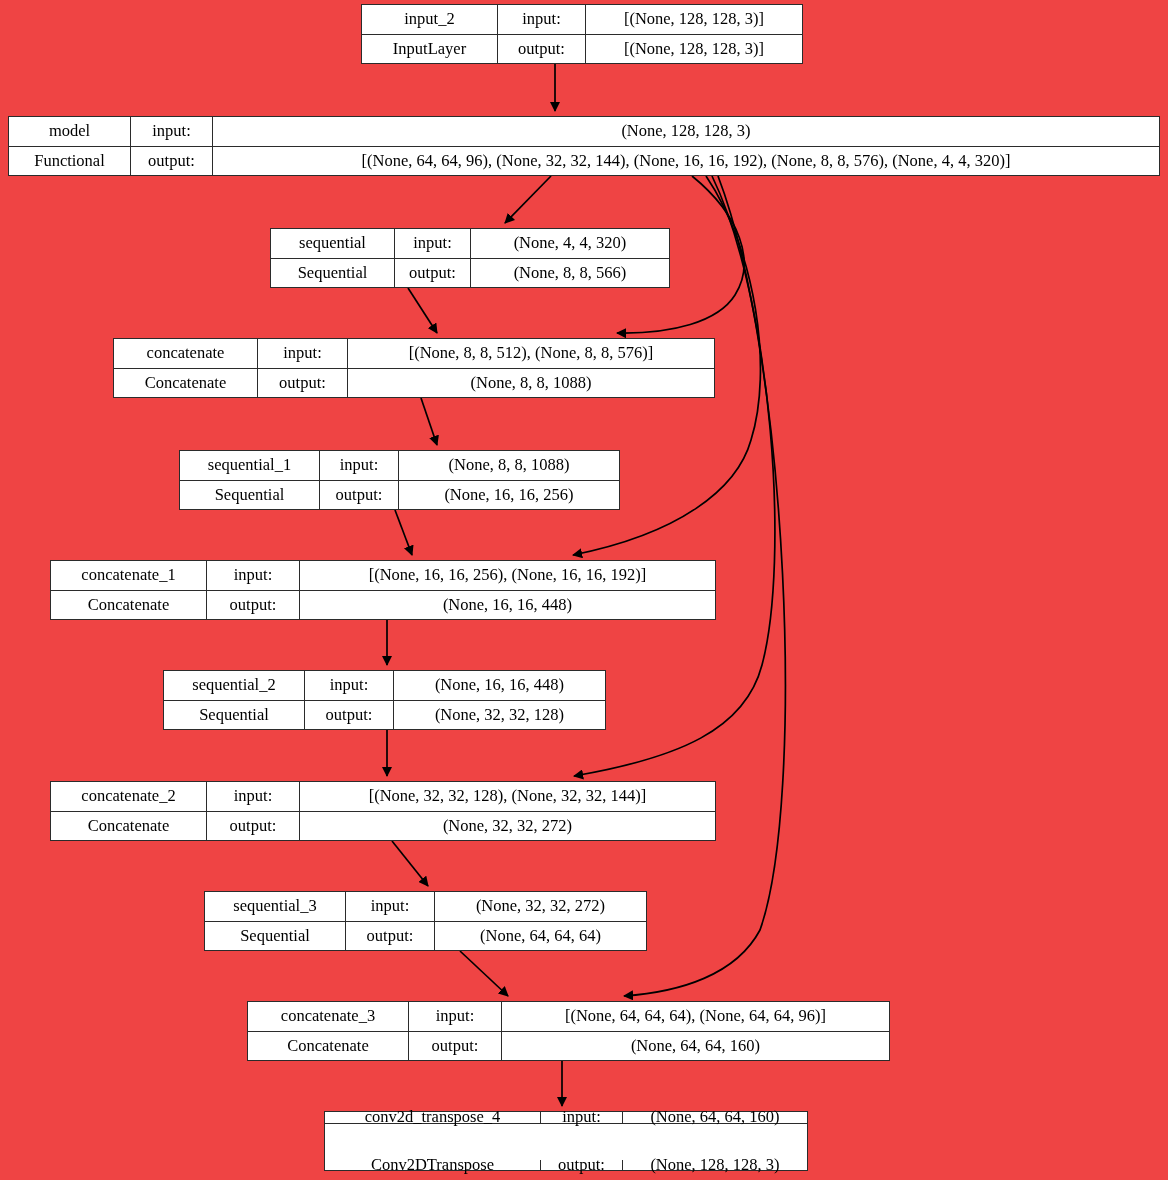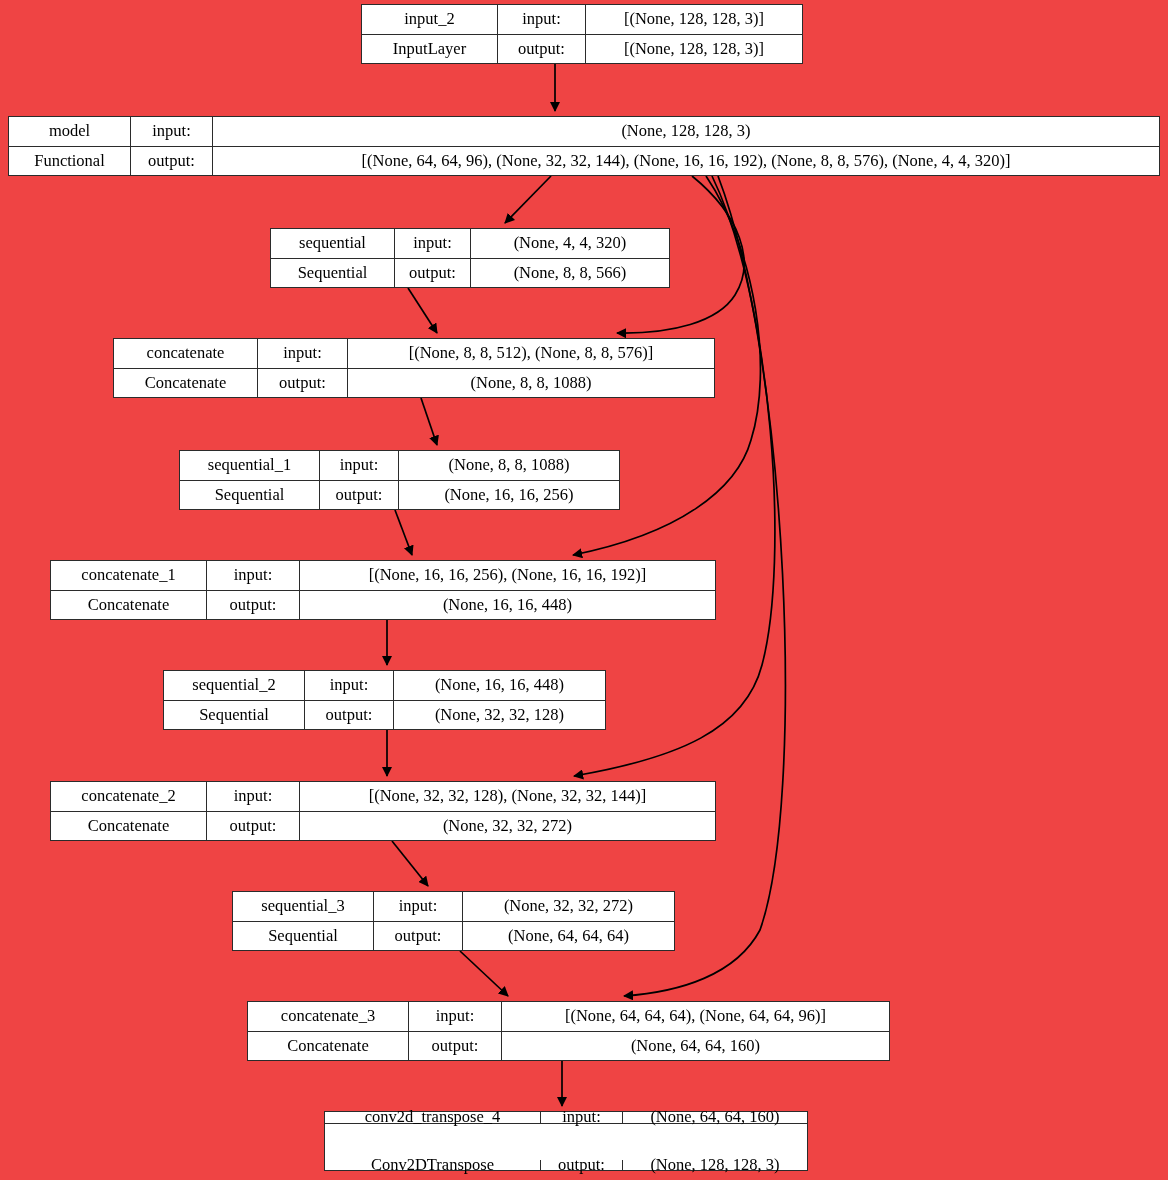--- a/index.html
+++ b/index.html
@@ -195,21 +195,21 @@
       <div class="cell c-label" style="flex: 0 0 93px; width: 93px;">input:</div>
       <div class="cell c-shape">[(None, 32, 32, 128), (None, 32, 32, 144)]</div>
     </div>
     <div class="node-row">
       <div class="cell c-name" style="flex: 0 0 156px; width: 156px;">Concatenate</div>
       <div class="cell c-label" style="flex: 0 0 93px; width: 93px;">output:</div>
       <div class="cell c-shape">(None, 32, 32, 272)</div>
     </div>
   </div>
 
-  <div class="node" style="left: 232px; top: 891px; width: 443px; height: 60px;">
+  <div class="node" style="left: 204px; top: 891px; width: 443px; height: 60px;">
     <div class="node-row top">
       <div class="cell c-name" style="flex: 0 0 141px; width: 141px;">sequential_3</div>
       <div class="cell c-label" style="flex: 0 0 89px; width: 89px;">input:</div>
       <div class="cell c-shape">(None, 32, 32, 272)</div>
     </div>
     <div class="node-row">
       <div class="cell c-name" style="flex: 0 0 141px; width: 141px;">Sequential</div>
       <div class="cell c-label" style="flex: 0 0 89px; width: 89px;">output:</div>
       <div class="cell c-shape">(None, 64, 64, 64)</div>
     </div>

